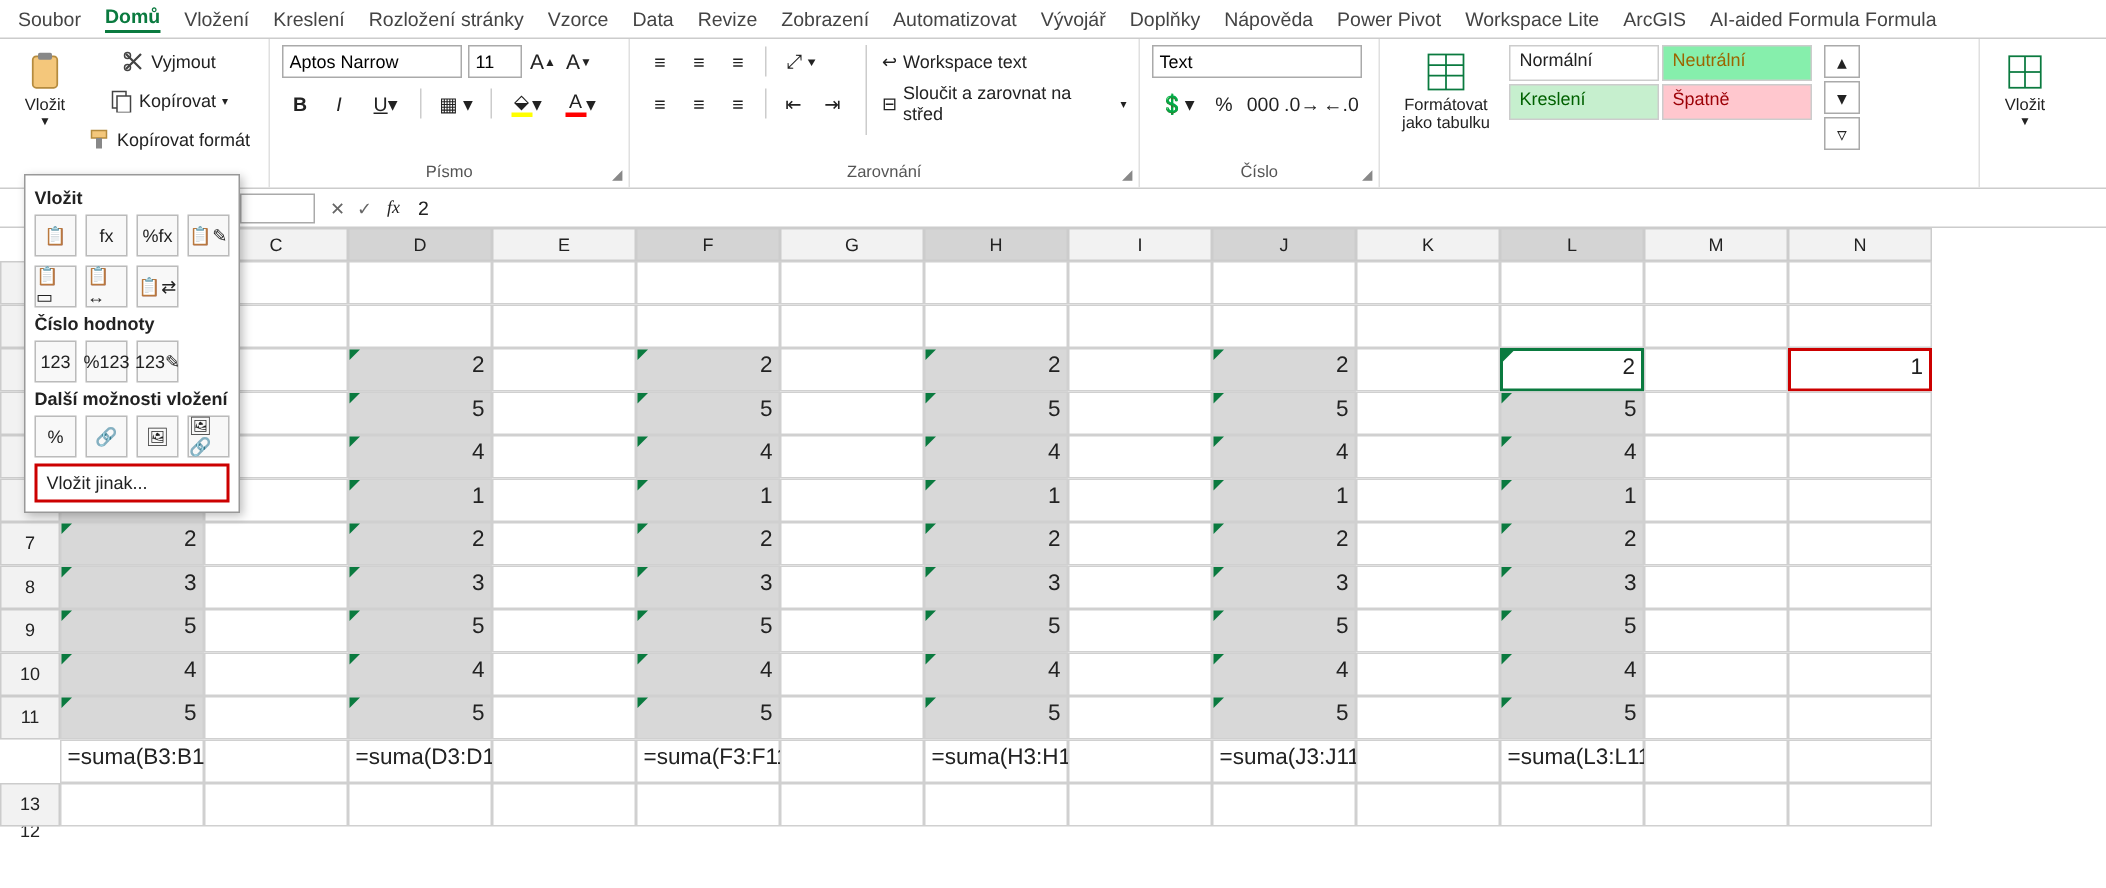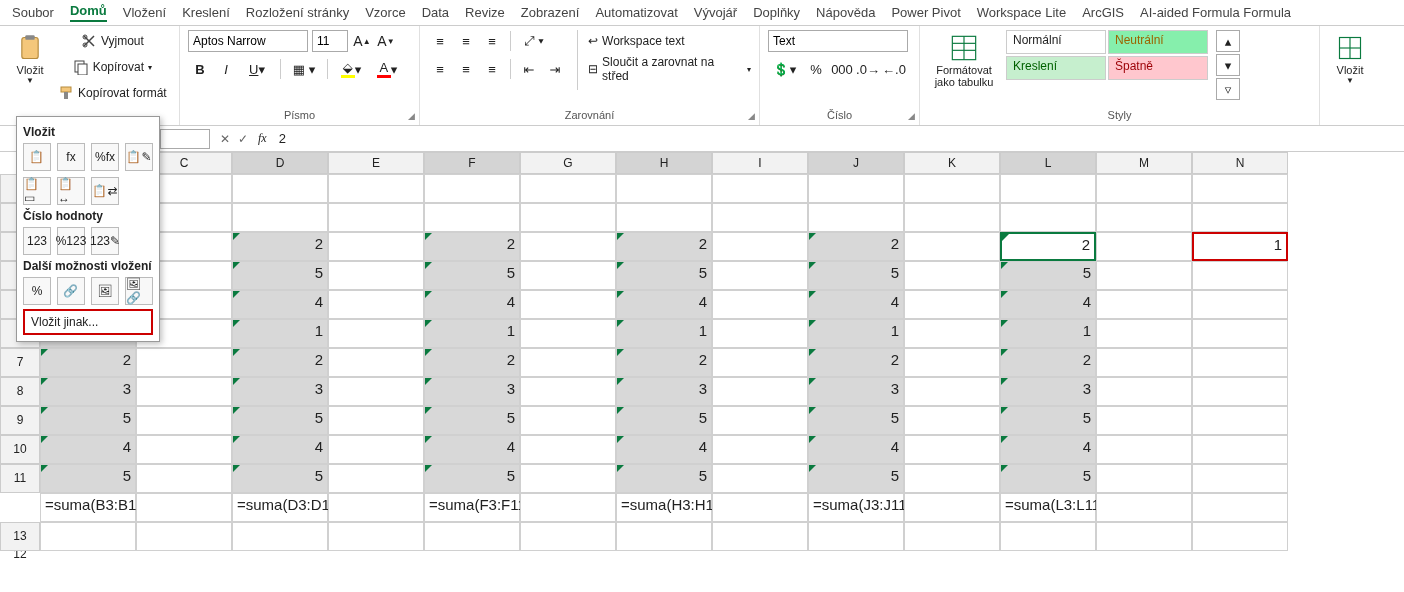--- a/index.html
+++ b/index.html
@@ -231,21 +231,20 @@
         <div class="style-cell style-neutral">Neutrální</div>
         <div class="style-cell style-good">Kreslení</div>
         <div class="style-cell style-bad">Špatně</div>
       </div>
       <div style="display:flex;flex-direction:column;gap:2px;margin-left:2px">
         <span class="rb" style="border:1px solid #aaa">▴</span>
         <span class="rb" style="border:1px solid #aaa">▾</span>
         <span class="rb" style="border:1px solid #aaa">▿</span>
       </div>
     </div>
-    <div class="group-label">Styly</div>
   </div>
 
   <div class="group" style="width:60px;border-right:none">
     <div class="big-btn">
       <svg viewBox="0 0 24 24">
           <rect x="3" y="3" width="18" height="18" fill="none" stroke="#0a7a3f"></rect>
           <line x1="3" y1="12" x2="21" y2="12" stroke="#0a7a3f"></line>
           <line x1="12" y1="3" x2="12" y2="21" stroke="#0a7a3f"></line>
         </svg>
       <span class="lbl">Vložit</span>

